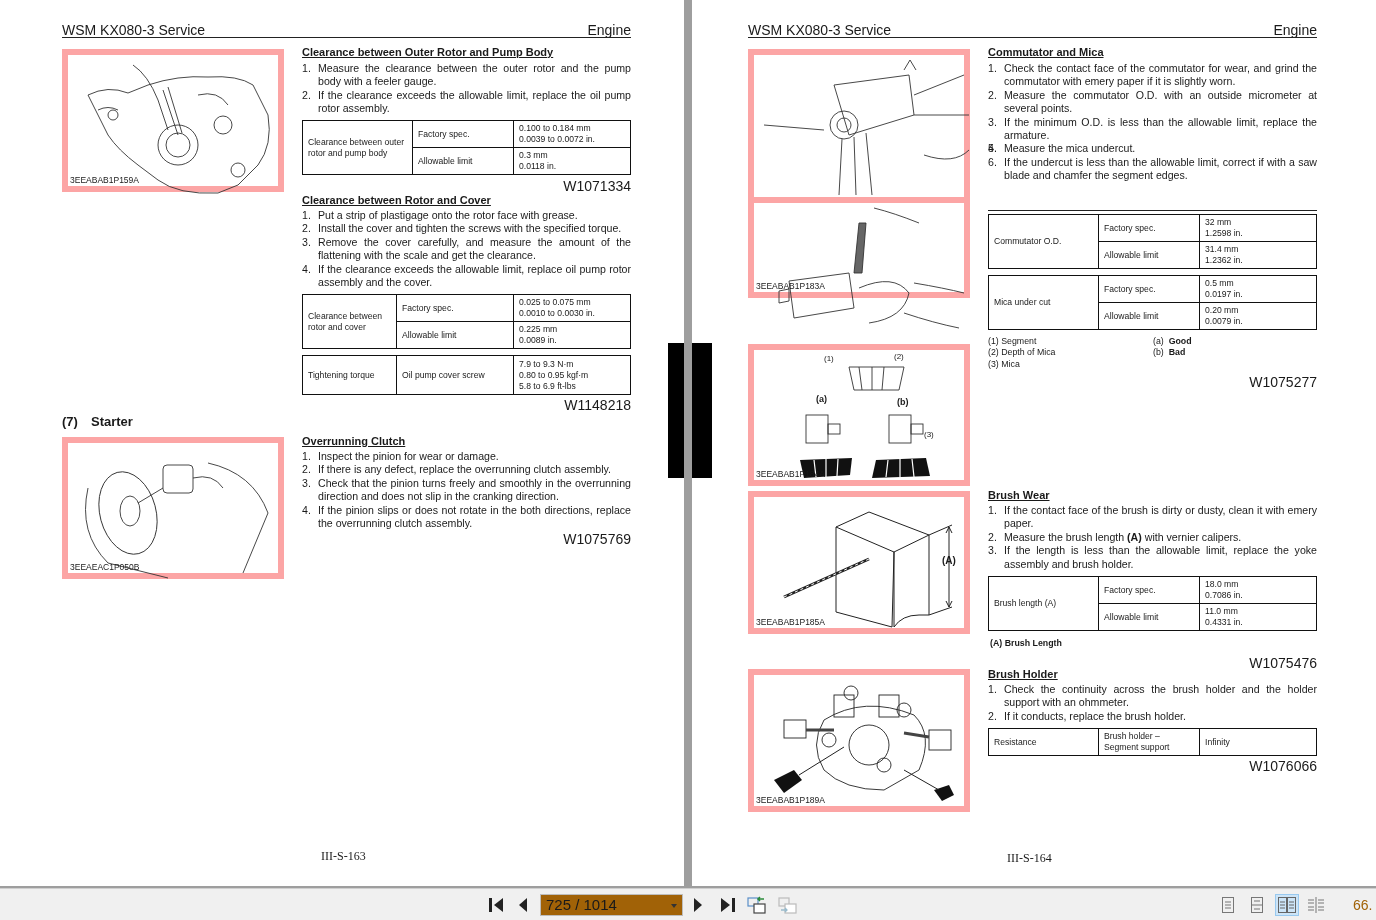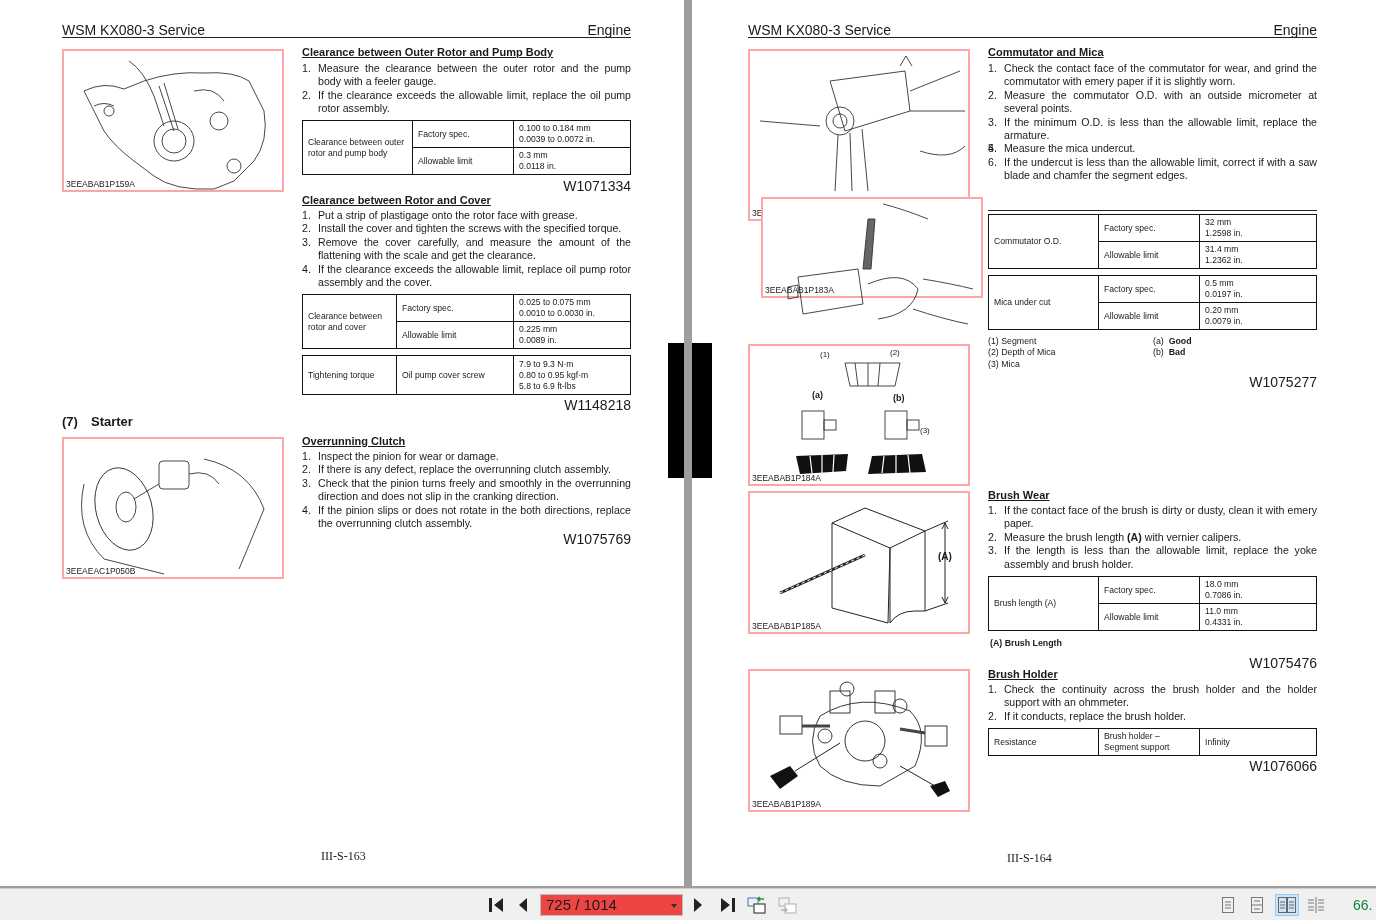--- a/index.html
+++ b/index.html
@@ -3,41 +3,41 @@
 <meta charset="utf-8">
 <style>
   * { box-sizing: border-box; margin: 0; padding: 0; }
   html, body { width: 1376px; height: 920px; overflow: hidden; background: #a0a0a0; font-family: "Liberation Sans", sans-serif; color: #1a1a1a; }
   #viewer { position: absolute; left: 0; top: 0; width: 1376px; height: 888px; background: #9e9e9e; }
   .page { position: absolute; top: 0; height: 886px; background: #ffffff; overflow: hidden; }
   #page-left { left: 0; width: 684px; }
   #page-right { left: 692px; width: 684px; }
   .hdr { position: absolute; top: 22px; height: 15px; font-size: 14px; }
   .hdr-rule { position: absolute; top: 37px; height: 1px; background: #222; }
-  .fig { position: absolute; border: 2px solid #fca5a5; background: #fff; }
+  .fig { position: absolute; border: 6px solid #fca5a5; background: #fff; }
   .fig svg { position: absolute; left: 0; top: 0; }
   .fig-cap { position: absolute; left: 2px; bottom: 1px; font-size: 8.5px; }
   .sec-title { position: absolute; font-size: 11px; font-weight: bold; text-decoration: underline; }
   .steps { position: absolute; font-size: 10.6px; line-height: 13.4px; list-style: none; }
   .steps li { position: relative; padding-left: 16px; text-align: justify; }
   .steps li .num { position: absolute; left: 0; top: 0; }
   table.spec { position: absolute; border-collapse: collapse; font-size: 8.6px; }
   table.spec td { border: 1px solid #111; padding: 1px 5px; vertical-align: middle; line-height: 11px; }
   .ref { position: absolute; font-size: 14px; text-align: right; }
   .pnum { position: absolute; font-family: "Liberation Serif", serif; font-size: 12px; }
   .chap { position: absolute; font-size: 13px; font-weight: bold; }
   .legend { position: absolute; font-size: 8.8px; line-height: 11.4px; }
   .legend b { font-weight: bold; }
   #black-tab { position: absolute; left: 668px; top: 343px; width: 44px; height: 135px; background: #000; }
   #gutter-line { position: absolute; left: 684px; top: 0; width: 8px; height: 888px; background: #9e9e9e; }
   #toolbar { position: absolute; left: 0; top: 888px; width: 1376px; height: 32px; background: #f0f0f0; border-top: 1px solid #cfcfcf; }
   .tb-btn { position: absolute; top: 6px; height: 20px; display: flex; align-items: center; justify-content: center; color: #222; }
-  #page-select { position: absolute; left: 540px; top: 5px; width: 143px; height: 22px; background: #ef4444; border: 1px solid #bdbdbd; font-size: 15px; padding-left: 5px; line-height: 20px; }
+  #page-select { position: absolute; left: 540px; top: 5px; width: 143px; height: 22px; background: #a16207; border: 1px solid #bdbdbd; font-size: 15px; padding-left: 5px; line-height: 20px; }
   #page-select .dd { position: absolute; right: 5px; top: 9px; width: 0; height: 0; border-left: 3px solid transparent; border-right: 3px solid transparent; border-top: 4px solid #333; }
-  #zoom-val { position: absolute; left: 1353px; top: 8px; font-size: 14px; color: #15803d; }
+  #zoom-val { position: absolute; left: 1353px; top: 8px; font-size: 14px; color: #a16207; }
 </style>
 </head>
 <body>
 
 <div id="viewer">
 
   <div class="page" id="page-left">
     <div class="hdr" style="left:62px;">WSM KX080-3 Service</div>
     <div class="hdr" style="right:53px;">Engine</div>
     <div class="hdr-rule" style="left:62px; width:569px;"></div>
@@ -167,21 +167,21 @@
           <circle cx="90" cy="70" r="14"></circle>
             <circle cx="90" cy="70" r="7"></circle>
           <path d="M88 84 L85 140 M100 82 L102 140 M112 78 L118 140"></path>
           <path d="M10 70 L70 75 M160 40 L210 20 M160 60 L215 60 M170 100 Q200 110 215 95"></path>
           <path d="M150 15 L156 5 L162 15"></path>
         </g>
       </svg>
       <div class="fig-cap">3EEABAB1P182A</div>
     </div>
 
-    <div class="fig" style="left:69px; top:197px; width:222px; height:101px;padding-left:36px;">
+    <div class="fig" style="left:56px; top:197px; width:222px; height:101px;padding-left:36px;">
       <svg width="220" height="140" viewBox="0 0 220 140">
         <g fill="none" stroke="#333" stroke-width="0.9">
           <path d="M35 78 L95 70 L100 105 L40 115 Z"></path>
           <path d="M25 88 L35 86 L35 98 L25 100 Z"></path>
           <path d="M105 20 L112 20 L108 70 L100 70 Z" fill="#666"></path>
           <path d="M105 85 Q140 70 155 90 Q150 115 115 120"></path>
           <path d="M120 5 Q140 10 165 20 M160 80 Q190 85 210 90 M150 110 Q180 120 205 125"></path>
         </g>
       </svg>
       <div class="fig-cap">3EEABAB1P183A</div>

